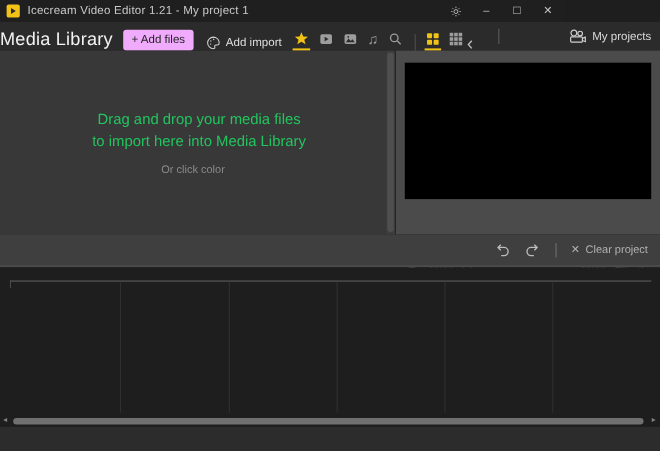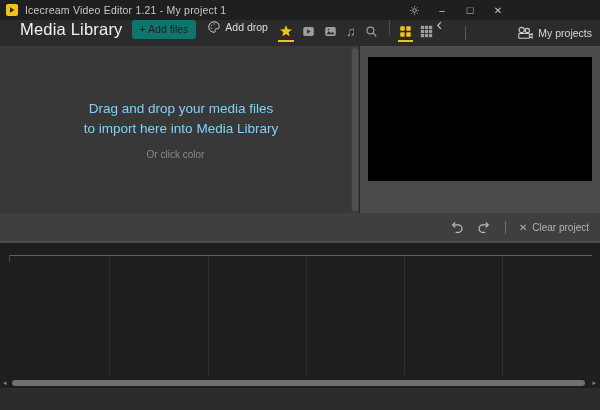--- a/index.html
+++ b/index.html
@@ -16,23 +16,23 @@
   .wtitle { color:#c9c9c9; font-size:10.5px; letter-spacing:.2px; white-space:nowrap; }
   .win-controls { margin-left:auto; display:flex; align-items:center; gap:4px; }
   .winbtn { color:#c4c4c4; width:24px; height:18px; display:flex; align-items:center;
             justify-content:center; font-size:10px; cursor:default; }
   .winbtn svg { width:11px; height:11px; }
   .winbtn.maxi { font-size:11px; }
 
   
   .toolbar { position:absolute; left:0; top:20px; width:600px; height:26px;
              background:#2b2b2b; display:flex; }
-  .toolbar-left { flex:0 0 360px; display:flex; align-items:flex-start; padding-left:20px; }
+  .toolbar-left { flex:0 0 360px; display:flex; align-items:flex-end; padding-left:0; }
   .ml-title { color:#f2f2f2; font-size:16.5px; letter-spacing:.2px; white-space:nowrap; }
-  .add-files { margin-left:9px; background:#0f766e; color:#1f1f1f; border:none;
+  .add-files { margin-left:9px; background:#f0abfc; color:#1f1f1f; border:none;
                font-family:inherit; font-size:10.5px; padding:3px 8px 4px; border-radius:3px;
                white-space:nowrap; }
   .add-color { margin-left:11px; display:flex; align-items:center; gap:4px; color:#dedede;
                font-size:10.5px; white-space:nowrap; }
   .add-color svg { width:14px; height:14px; color:#cfcfcf; }
   .type-tabs, .view-tabs { display:flex; align-items:center; margin-left:10px; gap:7px; }
   .view-tabs { margin-left:8px; gap:6px; }
   .ttab { display:flex; align-items:center; justify-content:center; color:#9d9d9d;
           padding:4px 1px 2px; border-bottom:2px solid transparent; height:22px; }
   .ttab svg { width:13px; height:13px; display:block; }
@@ -47,21 +47,21 @@
                    padding:0 8px 0 12px; }
   .tb-item { display:flex; align-items:center; gap:5px; color:#d8d8d8; font-size:10.5px;
              white-space:nowrap; }
   .tb-item svg { color:#cfcfcf; }
   .tb-div { width:1px; height:14px; background:#5a5a5a; }
 
   
   .content { position:absolute; left:0; top:46px; width:600px; height:167px; display:flex; }
   .dropzone { flex:0 0 351px; background:#383838; display:flex; flex-direction:column;
               align-items:center; justify-content:center; }
-  .dz-main { color:#7dd3fc; font-size:13.5px; line-height:20px;margin-left:11px; }
+  .dz-main { color:#22c55e; font-size:13.5px; line-height:20px;margin-left:11px; }
   .dz-sub { color:#8a8a8a; font-size:10px; margin-top:10px; }
   .vscroll { flex:0 0 8px; background:#3e3e3e; position:relative; }
   .vthumb { position:absolute; left:1px; right:1px; top:2px; bottom:2px;
             background:#4f4f4f; border-radius:3px; }
   .panel-gap { flex:0 0 1px; background:#262626; }
   .preview { flex:1; background:#4b4b4b; position:relative; }
   .video { position:absolute; left:8px; top:11px; width:224px; height:124px; background:#000; }
   .player { position:absolute; left:0; right:0; top:181px; height:29px;
             display:flex; align-items:center; padding:0 9px; gap:7px; }
   .playbtn { color:#bababa; display:flex; }
@@ -133,21 +133,21 @@
     <div class="toolbar-left">
       <span class="ml-title">Media Library</span>
       <button class="add-files">+ Add files</button>
       <div class="add-color">
         <svg viewBox="0 0 16 16" fill="none" stroke="currentColor" stroke-width="1.1">
           <path d="M8 2 a6 6 0 1 0 0 12 c1.3 0 1.9-.9 1.4-1.9 -.5-1 .2-2 1.3-2 h1.8 A2.4 2.4 0 0 0 14 7.4 A6.1 6.1 0 0 0 8 2 Z"></path>
           <circle cx="5.3" cy="6" r=".7" fill="currentColor" stroke="none"></circle>
           <circle cx="8.3" cy="4.5" r=".7" fill="currentColor" stroke="none"></circle>
           <circle cx="5.1" cy="9.2" r=".7" fill="currentColor" stroke="none"></circle>
         </svg>
-        <span>Add drop</span>
+        <span>Add import</span>
       </div>
 
       <div class="type-tabs">
         <div class="ttab star selected">
           <svg viewBox="0 0 16 16">
             <path d="M8 1.4 L9.9 5.9 L14.8 6.2 L11 9.3 L12.3 14 L8 11.3 L3.7 14 L5 9.3 L1.2 6.2 L6.1 5.9 Z" fill="currentColor"></path>
           </svg>
         </div>
         <div class="ttab">
           <svg viewBox="0 0 16 16">

